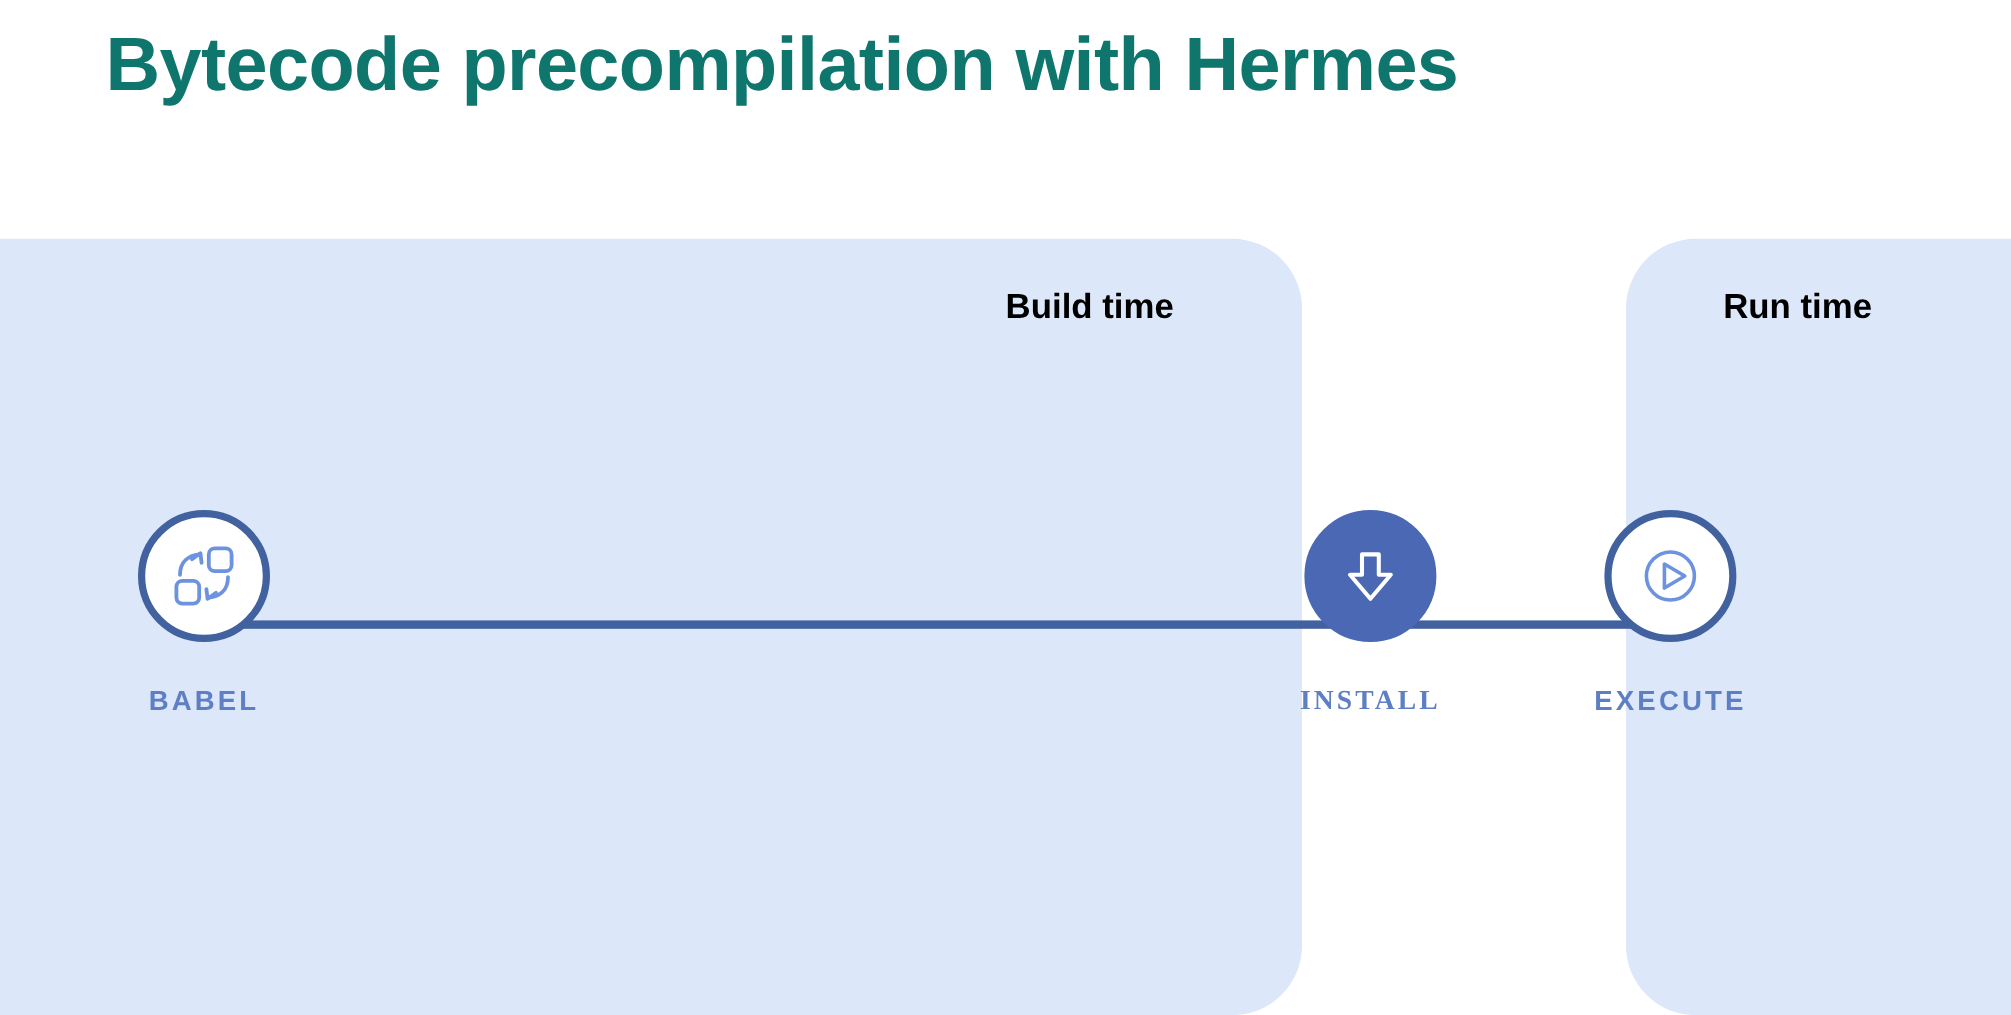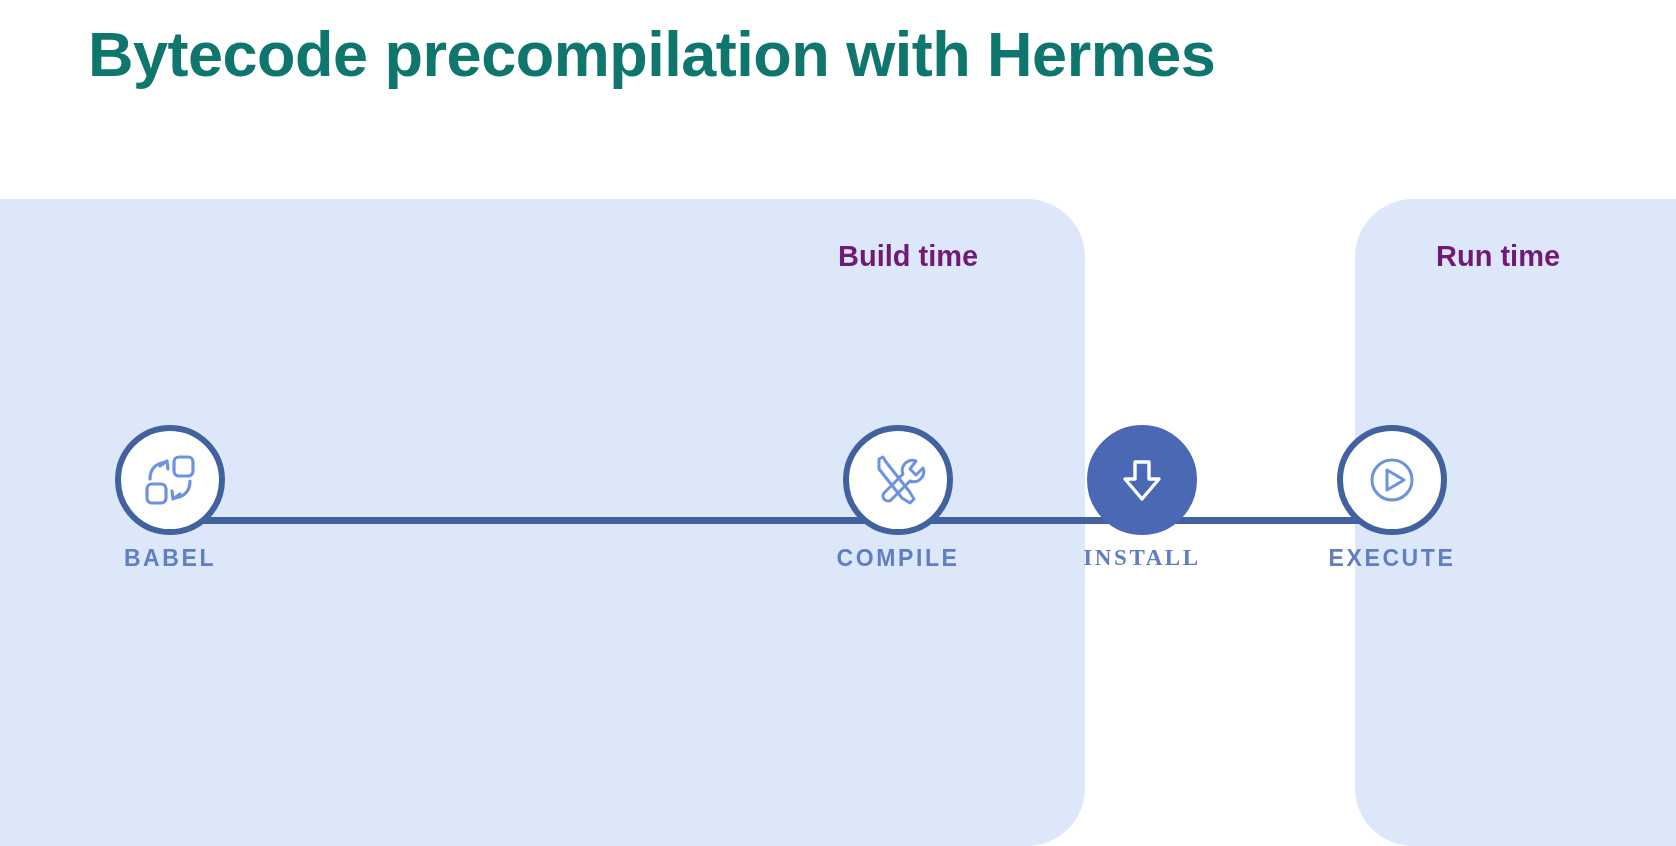--- a/index.html
+++ b/index.html
@@ -50,21 +50,21 @@
   #panel-run {
     left: 1355px;
     width: 321px;
     border-radius: 58px 0 0 58px;
   }
   .phase-label {
     position: absolute;
     top: 240px;
     font-size: 29px;
     font-weight: bold;
-    color: #701a75;
+    color: #000000;
     white-space: nowrap;
   }
   #phase-label-build { left: 838px; }
   #phase-label-run   { left: 1424px; margin-left: 12px; }
 
   
   #track {
     position: absolute;
     left: 168px;
     top: 517px;
@@ -94,21 +94,21 @@
     justify-content: center;
     position: relative;
     z-index: 2;
   }
   .step-circle.filled {
     background: #4a68b3;
     border-color: #4a68b3;
   }
   .step-circle svg { display: block; }
   .step-label {
-    margin-top: 10px;
+    margin-top: 36px;
     font-size: 23px;
     font-weight: bold;
     letter-spacing: 2.6px;
     color: #5e7fc4;
     white-space: nowrap;
   }
 </style>
 </head>
 <body>
 
@@ -133,31 +133,20 @@
           <path d="M49 30 C49 41 42 46 33 47"></path>
           <path d="M39 43 L32 48 L31 40"></path>
         </svg>
       </span>
     </div>
     <div class="step-label">BABEL</div>
   </div>
 
 
 
-  <div class="step" style="left:898px;">
-    <div class="step-circle">
-      <span>
-        <svg width="58" height="58" viewBox="0 0 58 58" fill="none" stroke="#6d93e0" stroke-width="3" stroke-linecap="round" stroke-linejoin="round">
-          <path d="M10 8 L14 6 L17 11 L40 40 L45 48 L41 52 L33 47 L10 18 Z"></path>
-          <path d="M47 10 a10 10 0 0 0 -13 13 L15 42 a5 5 0 0 0 7 7 L41 30 a10 10 0 0 0 13 -13 l-7 7 l-6 -6 z"></path>
-        </svg>
-      </span>
-    </div>
-    <div class="step-label">COMPILE</div>
-  </div>
 
   <div class="step" style="left:1142px;font-family:Liberation Serif, serif;">
     <div class="step-circle filled">
       <span>
         <svg width="52" height="52" viewBox="0 0 52 52" fill="none" stroke="#ffffff" stroke-width="3.4" stroke-linecap="round" stroke-linejoin="round">
           <path d="M19 8 h14 v17 h10 L26 45 L9 25 h10 z"></path>
         </svg>
       </span>
     </div>
     <div class="step-label">INSTALL</div>

